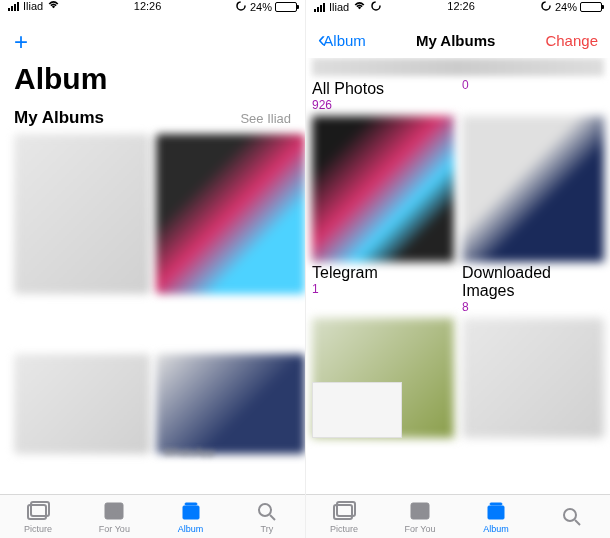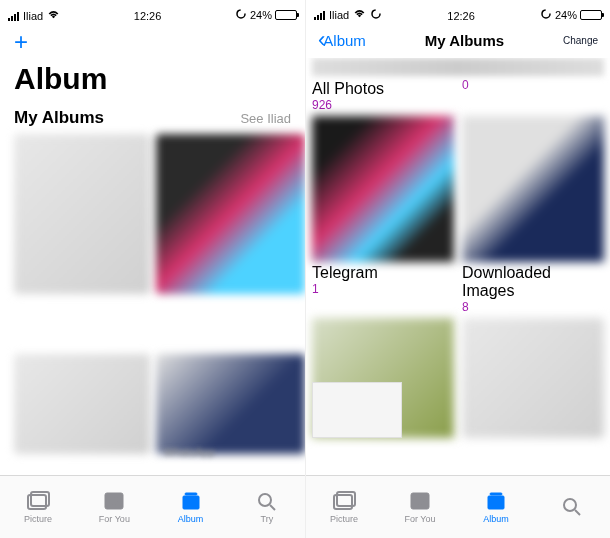--- a/index.html
+++ b/index.html
@@ -1,21 +1,21 @@
 <!DOCTYPE html>
 <html><head>
   <meta charset="utf-8">
   <style>
     * { margin: 0; padding: 0; box-sizing: border-box; font-family: -apple-system, Helvetica, Arial, sans-serif; }
     body { width: 610px; height: 538px; background: #fff; display: flex; overflow: hidden; }
     .screen { width: 305px; height: 538px; display: flex; flex-direction: column; background: #fff; position: relative; }
     .screen + .screen { border-left: 1px solid #eee; }
     
     
-    .status-bar { height: 22px; display: flex; align-items: flex-end; justify-content: space-between; padding: 0 8px; font-size: 11px; font-weight: 500; gap: 35px; }
+    .status-bar { height: 22px; display: flex; align-items: flex-start; justify-content: space-between; padding: 0 8px; font-size: 11px; font-weight: 500; gap: 35px; }
     .status-left { display: flex; align-items: center; gap: 4px; }
     .status-right { display: flex; align-items: center; gap: 3px; }
     .signal-bars { display: flex; align-items: flex-end; gap: 1px; }
     .signal-bars span { width: 2px; background: #000; }
     .sb1 { height: 3px; } .sb2 { height: 5px; } .sb3 { height: 7px; } .sb4 { height: 9px; }
     .wifi-icon svg { width: 13px; height: 10px; }
     .loading-icon svg { width: 12px; height: 12px; }
     .battery { width: 22px; height: 10px; border: 1px solid #000; border-radius: 2px; position: relative; }
     .battery::after { content: ''; position: absolute; right: -3px; top: 2px; width: 2px; height: 4px; background: #000; border-radius: 0 1px 1px 0; }
     .battery-fill { height: 100%; width: 24%; background: #000; }
@@ -35,35 +35,35 @@
     .thumb-row2 { margin-top: 60px; display: flex; gap: 6px; }
     .thumb-s1c { width: 136px; height: 100px; }
     .thumb-s1d { width: 150px; height: 100px; background: linear-gradient(135deg, #e0e0e0, #2a3a6a 60%); }
     .blur-label { font-size: 11px; color: #888; filter: blur(2px); padding-left: 150px; margin-top: -8px; }
     
     
     .nav-s2 { height: 36px; display: flex; align-items: center; justify-content: space-between; padding: 0 12px; }
     .back-btn { display: flex; align-items: center; color: #007aff; font-size: 15px; }
     .back-chevron { font-size: 22px; margin-right: -2px; }
     .nav-title { font-size: 15px; font-weight: 600; }
-    .nav-action { font-size: 10px; color: #0f172a; }
+    .nav-action { font-size: 15px; color: #ef4444; }
     .content-s2 { flex: 1; padding: 0 6px; overflow: hidden; }
     .strip { height: 18px; background: linear-gradient(90deg, #ddd, #ccc, #ddd); filter: blur(3px); margin-bottom: 2px; }
     .album-row { display: flex; gap: 8px; }
     .album-col { flex: 1; }
     .album-name { font-size: 16px; padding-top: 2px; }
     .album-count { font-size: 12px; color: #a21caf; }
     .thumb-s2a { height: 146px; background: linear-gradient(135deg, #1a1a1a 20%, #d6336c 45%, #4dd2ff 65%, #222 80%); filter: blur(5px); }
     .thumb-s2b { height: 146px; background: linear-gradient(135deg, #e0e0e0 40%, #1a2a5a 60%); filter: blur(5px); }
     .thumb-s2c { height: 120px; background: linear-gradient(135deg, #d8dfc8, #8a9e4a); filter: blur(5px); margin-top: 4px; }
     .thumb-s2d { height: 120px; filter: blur(5px); margin-top: 4px; }
     .small-white { width: 90px; height: 56px; background: #f5f5f5; border: 1px solid #e0e0e0; margin-top: -56px; position: relative; }
     
     
-    .tab-bar { height: 63px; border-top: 1px solid #d8d8d8; display: flex; background: #fafafa; }
+    .tab-bar { height: 44px; border-top: 1px solid #d8d8d8; display: flex; background: #fafafa; }
     .tab { flex: 1; display: flex; flex-direction: column; align-items: center; justify-content: center; gap: 2px; font-size: 9px; color: #8e8e93; }
     .tab.active { color: #007aff; }
     .tab svg { width: 26px; height: 22px; }
     .tab svg path, .tab svg rect, .tab svg circle { fill: #8e8e93; stroke: #8e8e93; }
     .tab.active svg path, .tab.active svg rect, .tab.active svg circle { fill: #007aff; stroke: #007aff; }
     .tab svg.outline path, .tab svg.outline rect, .tab svg.outline circle { fill: none; stroke-width: 2; }
   </style>
 </head>
 <body>
 

